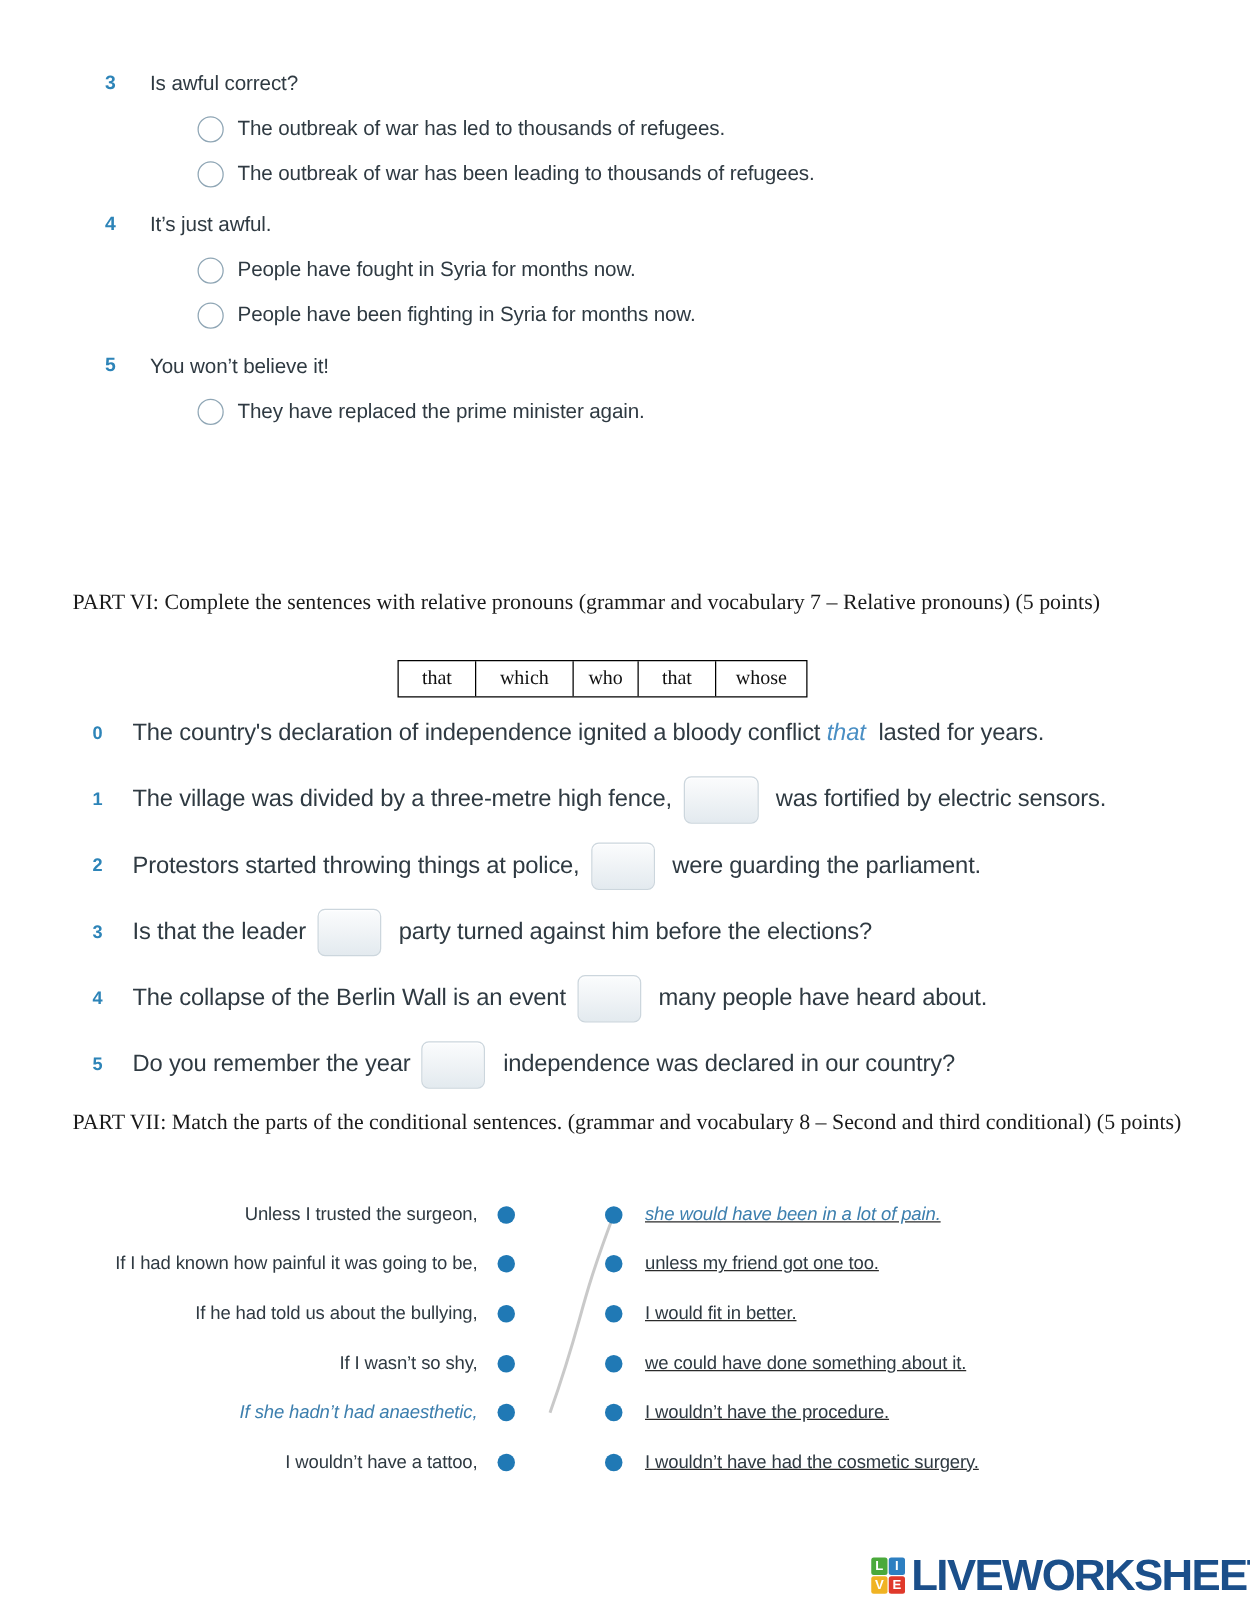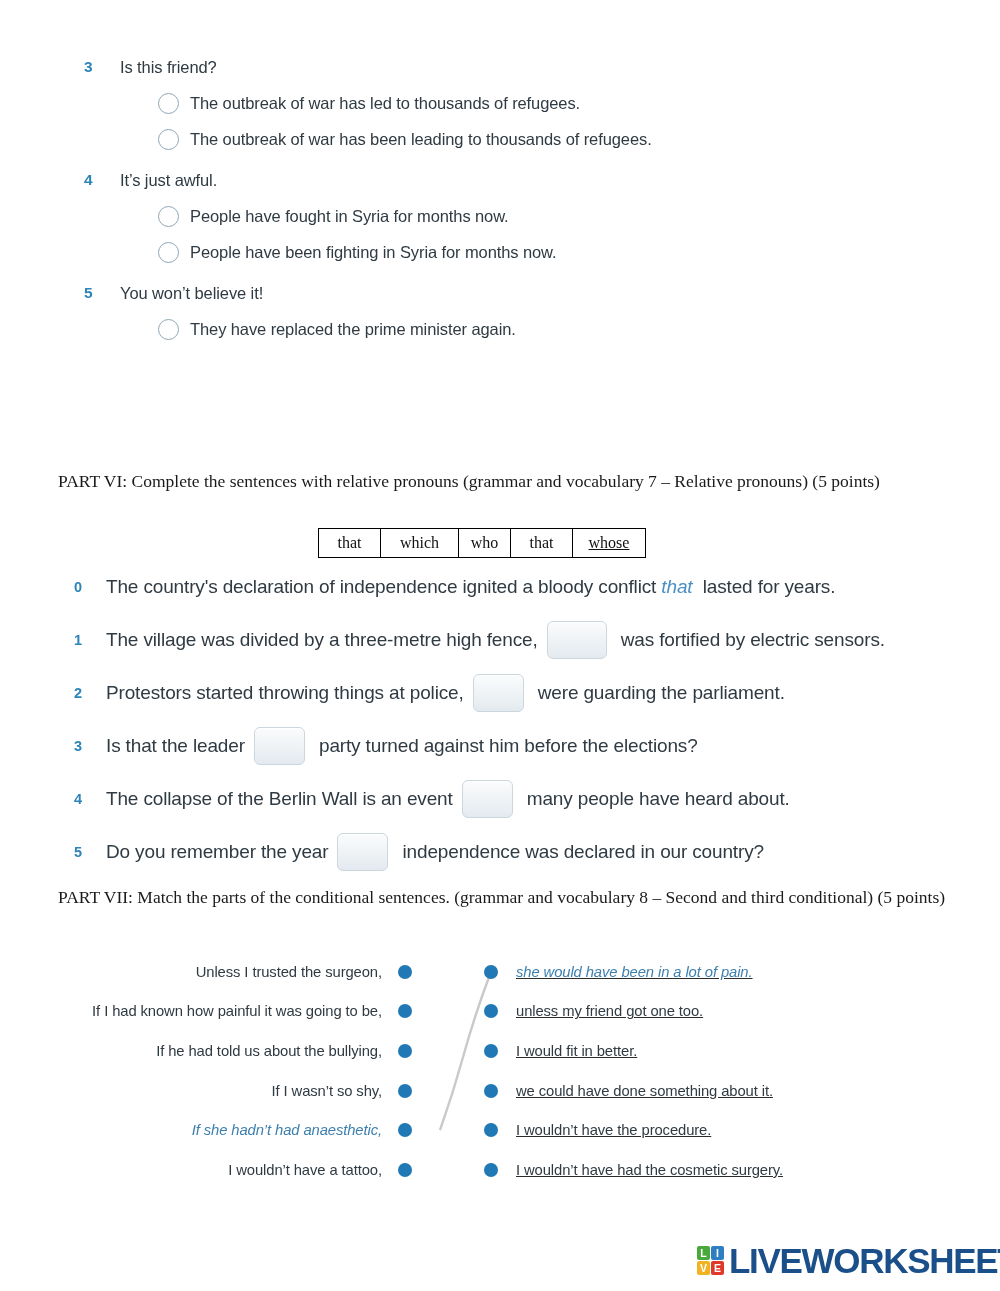--- a/index.html
+++ b/index.html
@@ -90,21 +90,21 @@
   .wb-cell {
     font-family: "Liberation Serif", serif;
     font-size: 16px;
     line-height: 28px;
     color: #111;
     padding: 0 10px;
     border-right: 1.2px solid #000;
     text-align: center;
     box-sizing: border-box;
   }
-  .wb-cell:last-child { border-right: none; text-decoration: underline; }
+  .wb-cell:last-child { border-right: none; }
 
   
   #partVI-items { position: absolute; left: 0; top: 560px; width: 1000px; }
   .gf-row {
     position: relative;
     height: 53px;
     display: flex;
     align-items: center;
   }
   .gf-num {
@@ -225,21 +225,21 @@
     line-height: 35px;
   }
 </style>
 </head>
 <body>
 
 <div id="partV-block">
     <div class="q-group">
       <div style="position: relative;">
         <div class="q-num-abs">3</div>
-        <div class="q-prompt">Is this friend?</div>
+        <div class="q-prompt">Is awful correct?</div>
       </div>
       <div class="opt-row">
         <span class="radio-circle"></span>
         <span class="opt-text">The outbreak of war has led to thousands of refugees.</span>
       </div>
       <div class="opt-row">
         <span class="radio-circle"></span>
         <span class="opt-text">The outbreak of war has been leading to thousands of refugees.</span>
       </div>
     </div>

